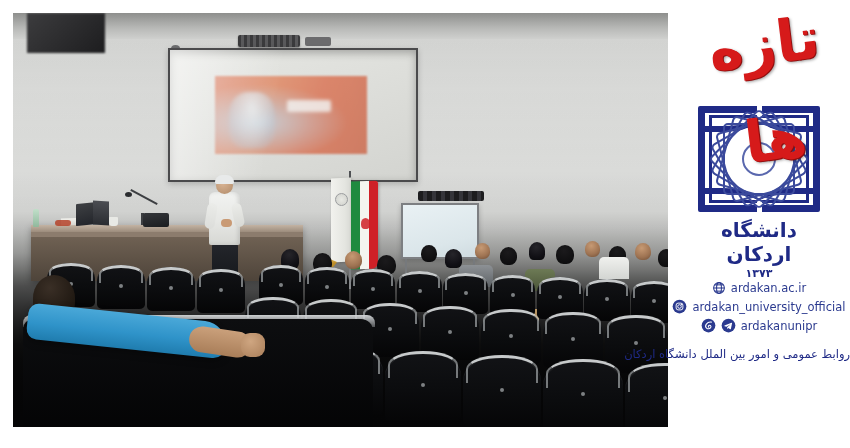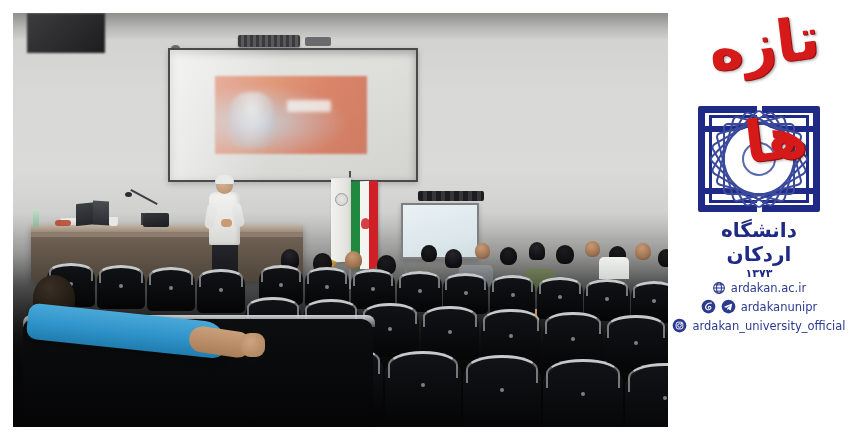--- a/index.html
+++ b/index.html
@@ -656,41 +656,42 @@
             <line x1="4.4" y1="17.4" x2="19.6" y2="17.4"></line>
           </svg>
         </span>
         <span>ardakan.ac.ir</span>
       </div>
 
       <div class="contact-row">
         <span class="ic">
           <svg width="15" height="15" viewBox="0 0 24 24">
             <circle cx="12" cy="12" r="11" fill="#2b3a8f"></circle>
+            <rect x="6.6" y="6.6" width="10.8" height="10.8" rx="3.2" fill="none" stroke="#ffffff" stroke-width="1.5"></rect>
+            <circle cx="12" cy="12" r="2.9" fill="none" stroke="#ffffff" stroke-width="1.5"></circle>
+            <circle cx="15.4" cy="8.7" r="1" fill="#ffffff"></circle>
+          </svg>
+        </span>
+        <span>ardakan_university_official</span>
+      </div>
+
+      <div class="contact-row">
+        <span class="ic">
+          <svg width="15" height="15" viewBox="0 0 24 24">
+            <circle cx="12" cy="12" r="11" fill="#2b3a8f"></circle>
             <path d="M16.6 6.6c-2.9-.5-6.2.7-8 3.1-1.5 2-1.5 4.8.3 6.4 1.7 1.6 4.6 1.5 6.2-.3.9-1 1.1-2.6.2-3.5-.9-.9-2.6-.8-3.3.3-.5.7-.3 1.8.5 2.1" fill="none" stroke="#ffffff" stroke-width="1.7" stroke-linecap="round"></path>
           </svg>
         </span>
         <span class="ic">
           <svg width="15" height="15" viewBox="0 0 24 24">
             <circle cx="12" cy="12" r="11" fill="#2b3a8f"></circle>
             <path d="M5.6 11.9l11.2-4.3c.6-.2 1.1.2.9.9l-1.9 9c-.1.6-.6.8-1.1.5l-2.9-2.1-1.4 1.4c-.2.2-.4.2-.6.1l.2-2.6 5.4-4.9-6.7 4.2-2.9-.9c-.6-.2-.6-.9-.2-1.3z" fill="#ffffff"></path>
           </svg>
         </span>
         <span>ardakanunipr</span>
       </div>
 
-      <div class="contact-row">
-        <span class="ic">
-          <svg width="15" height="15" viewBox="0 0 24 24">
-            <circle cx="12" cy="12" r="11" fill="#2b3a8f"></circle>
-            <rect x="6.6" y="6.6" width="10.8" height="10.8" rx="3.2" fill="none" stroke="#ffffff" stroke-width="1.5"></rect>
-            <circle cx="12" cy="12" r="2.9" fill="none" stroke="#ffffff" stroke-width="1.5"></circle>
-            <circle cx="15.4" cy="8.7" r="1" fill="#ffffff"></circle>
-          </svg>
-        </span>
-        <span>ardakan_university_official</span>
-      </div>
-
     </div>
 
+    <div id="dept-line">روابط عمومی و امور بین الملل دانشگاه اردکان</div>
   </div>
 
 </div>
 
 </body></html>

